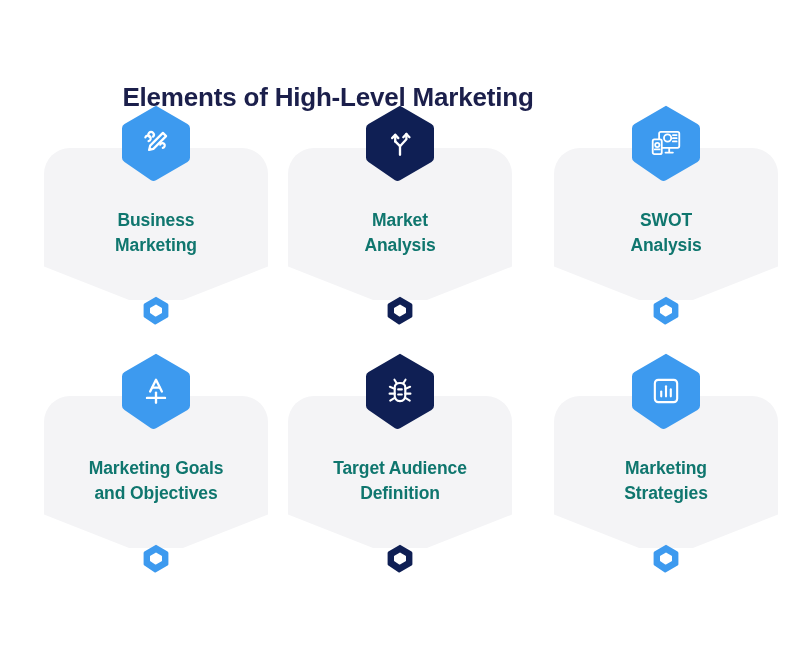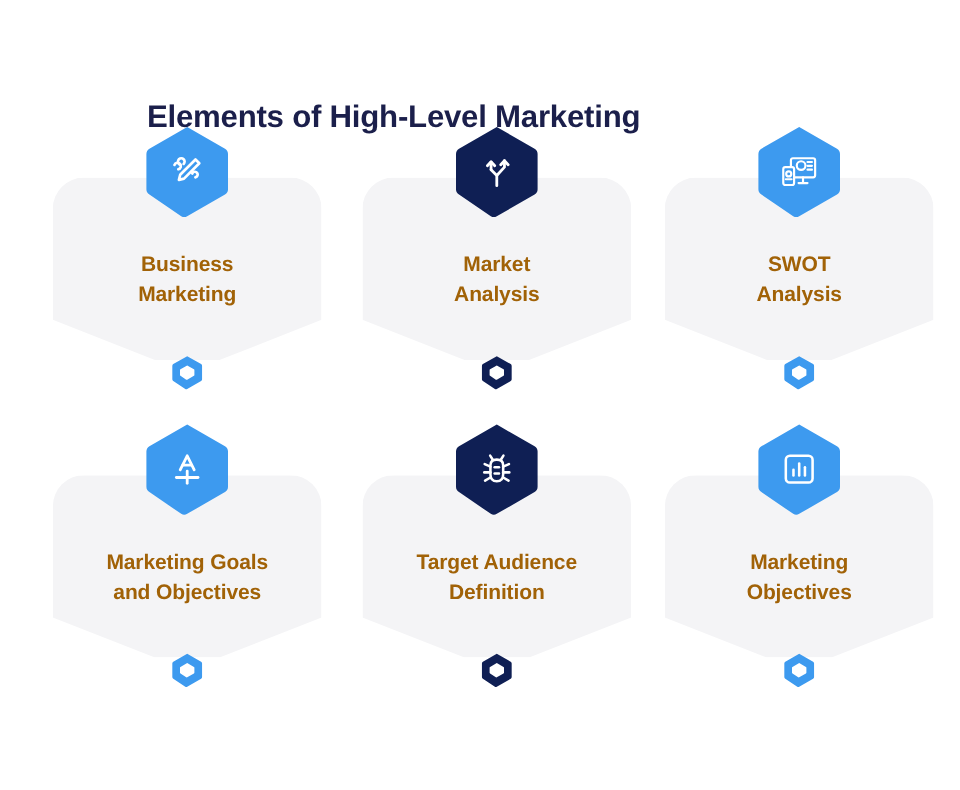--- a/index.html
+++ b/index.html
@@ -44,21 +44,21 @@
   }
 
   .card-cell {
     position: absolute;
     width: 244px;
     height: 246px;
   }
 
   
   .col-0 { left: 34px; }
-  .col-1 { left: 292px; }
+  .col-1 { left: 278px; }
   .col-2 { left: 544px; }
   .row-0 { top: 0px; }
   .row-1 { top: 248px; }
 
   
   .card-body {
     position: absolute;
     top: 44px;
     left: 10px;
     width: 224px;
@@ -75,21 +75,21 @@
 
   .card-label {
     position: absolute;
     top: 104px;
     left: 10px;
     width: 224px;
     text-align: center;
     font-size: 17.5px;
     font-weight: bold;
     line-height: 1.42;
-    color: #a16207;
+    color: #0f766e;
     letter-spacing: -0.1px;
   }
 
   
   .hex-icon {
     position: absolute;
     top: 0px;
     left: 87px;
     width: 70px;
     height: 78px;
@@ -295,21 +295,21 @@
           <path d="M13 0.8 L24.6 7.4 Q25.4 7.9 25.4 8.9 L25.4 20.1 Q25.4 21.1 24.6 21.6 L13 28.2 Q12.2 28.7 11.4 28.2 L1.4 21.6 Q0.6 21.1 0.6 20.1 L0.6 8.9 Q0.6 7.9 1.4 7.4 Z" fill="#3d9aef"></path>
           <path d="M13 8.6 L18.6 11.8 Q19.0 12.0 19.0 12.5 L19.0 16.5 Q19.0 17.0 18.6 17.2 L13 20.4 Q12.6 20.6 12.2 20.4 L7.4 17.2 Q7.0 17.0 7.0 16.5 L7.0 12.5 Q7.0 12.0 7.4 11.8 Z" fill="#ffffff"></path>
         </svg>
       </div>
     </div>
 
     <div class="card-cell col-2 row-1">
       <div class="card-body"></div>
       <div class="card-label">
         <span>Marketing</span><br>
-        <span>Objectives</span>
+        <span>Strategies</span>
       </div>
       <div class="hex-icon">
         <svg class="hexshape" viewBox="0 0 70 78">
           <path d="M35 1.8 L66.5 19.9 Q69 21.4 69 24.3 L69 53.7 Q69 56.6 66.5 58.1 L35 76.2 Q32.5 77.6 30 76.2 L3.5 58.1 Q1 56.6 1 53.7 L1 24.3 Q1 21.4 3.5 19.9 Z" fill="#3d9aef"></path>
         </svg>
         <span class="glyph">
           <svg viewBox="0 0 32 32">
             <g fill="none" stroke="#ffffff" stroke-width="2" stroke-linecap="round" stroke-linejoin="round">
               <rect x="5.5" y="5.5" width="21" height="21" rx="3.2"></rect>
               <path d="M11.5 21 L11.5 16.5"></path>

